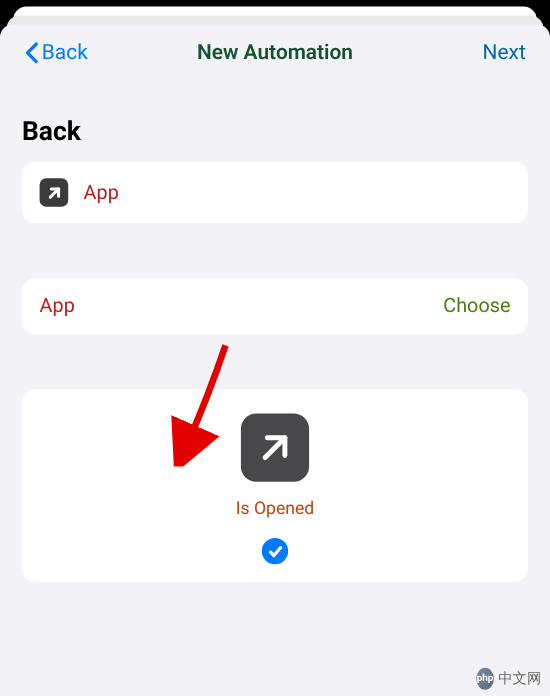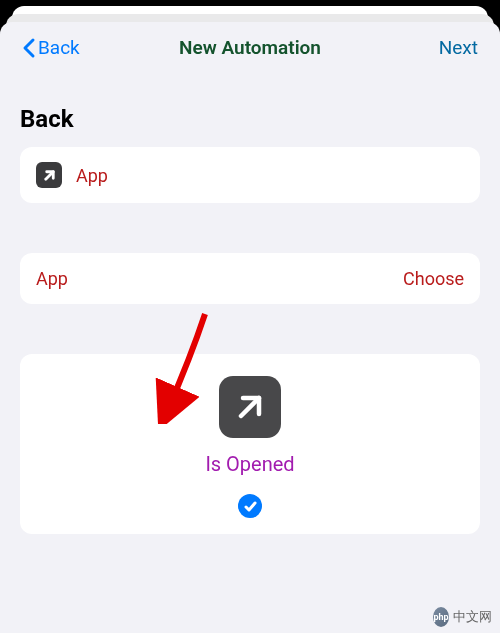--- a/index.html
+++ b/index.html
@@ -127,21 +127,21 @@
     .card-label {
       font-size: 18px;
       color: #b91c1c;
     }
     .card-choose {
       justify-content: space-between;
       margin-top: 50px;
     }
     .choose-link {
       font-size: 18px;
-      color: #b91c1c;
+      color: #4d7c0f;
     }
     .options-card {
       background: #fff;
       border-radius: 12px;
       margin-top: 50px;
       padding: 22px 16px 16px;
       display: flex;
       justify-content: space-around;
     }
     .option {
@@ -163,22 +163,22 @@
     .option-icon svg {
       width: 34px;
       height: 34px;
       stroke: #fff;
       stroke-width: 4.5;
       fill: none;
       stroke-linecap: round;
       stroke-linejoin: round;
     }
     .option-label {
-      font-size: 20px;
-      color: #a21caf;
+      font-size: 16px;
+      color: #c2410c;
     }
     .radio {
       width: 24px;
       height: 24px;
       border-radius: 50%;
       display: flex;
       align-items: center;
       justify-content: center;
       margin-top: 4px;
     }

